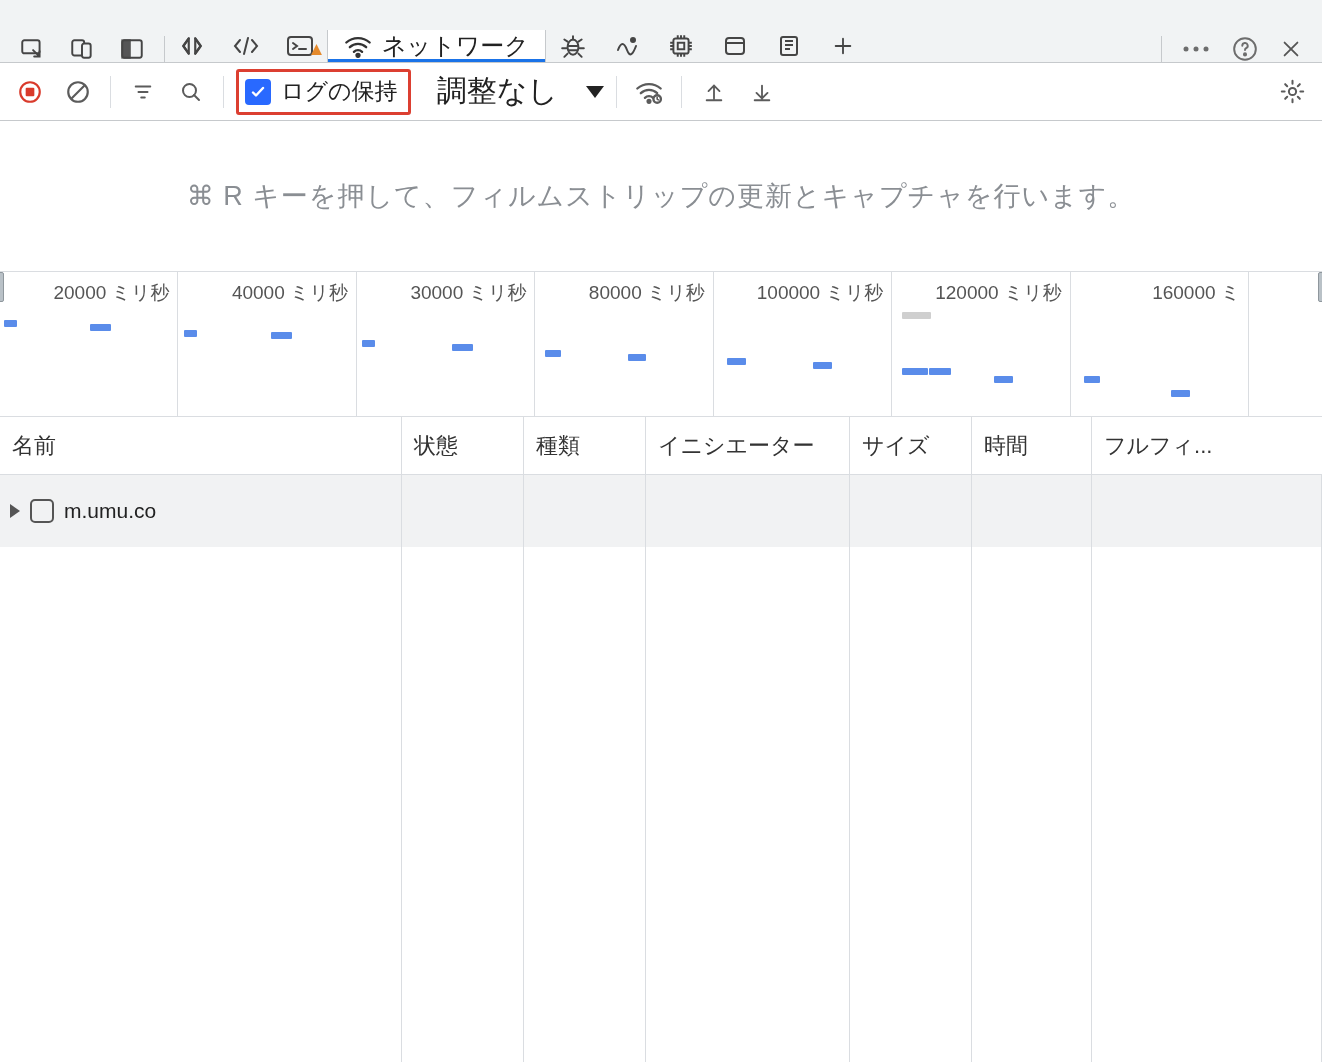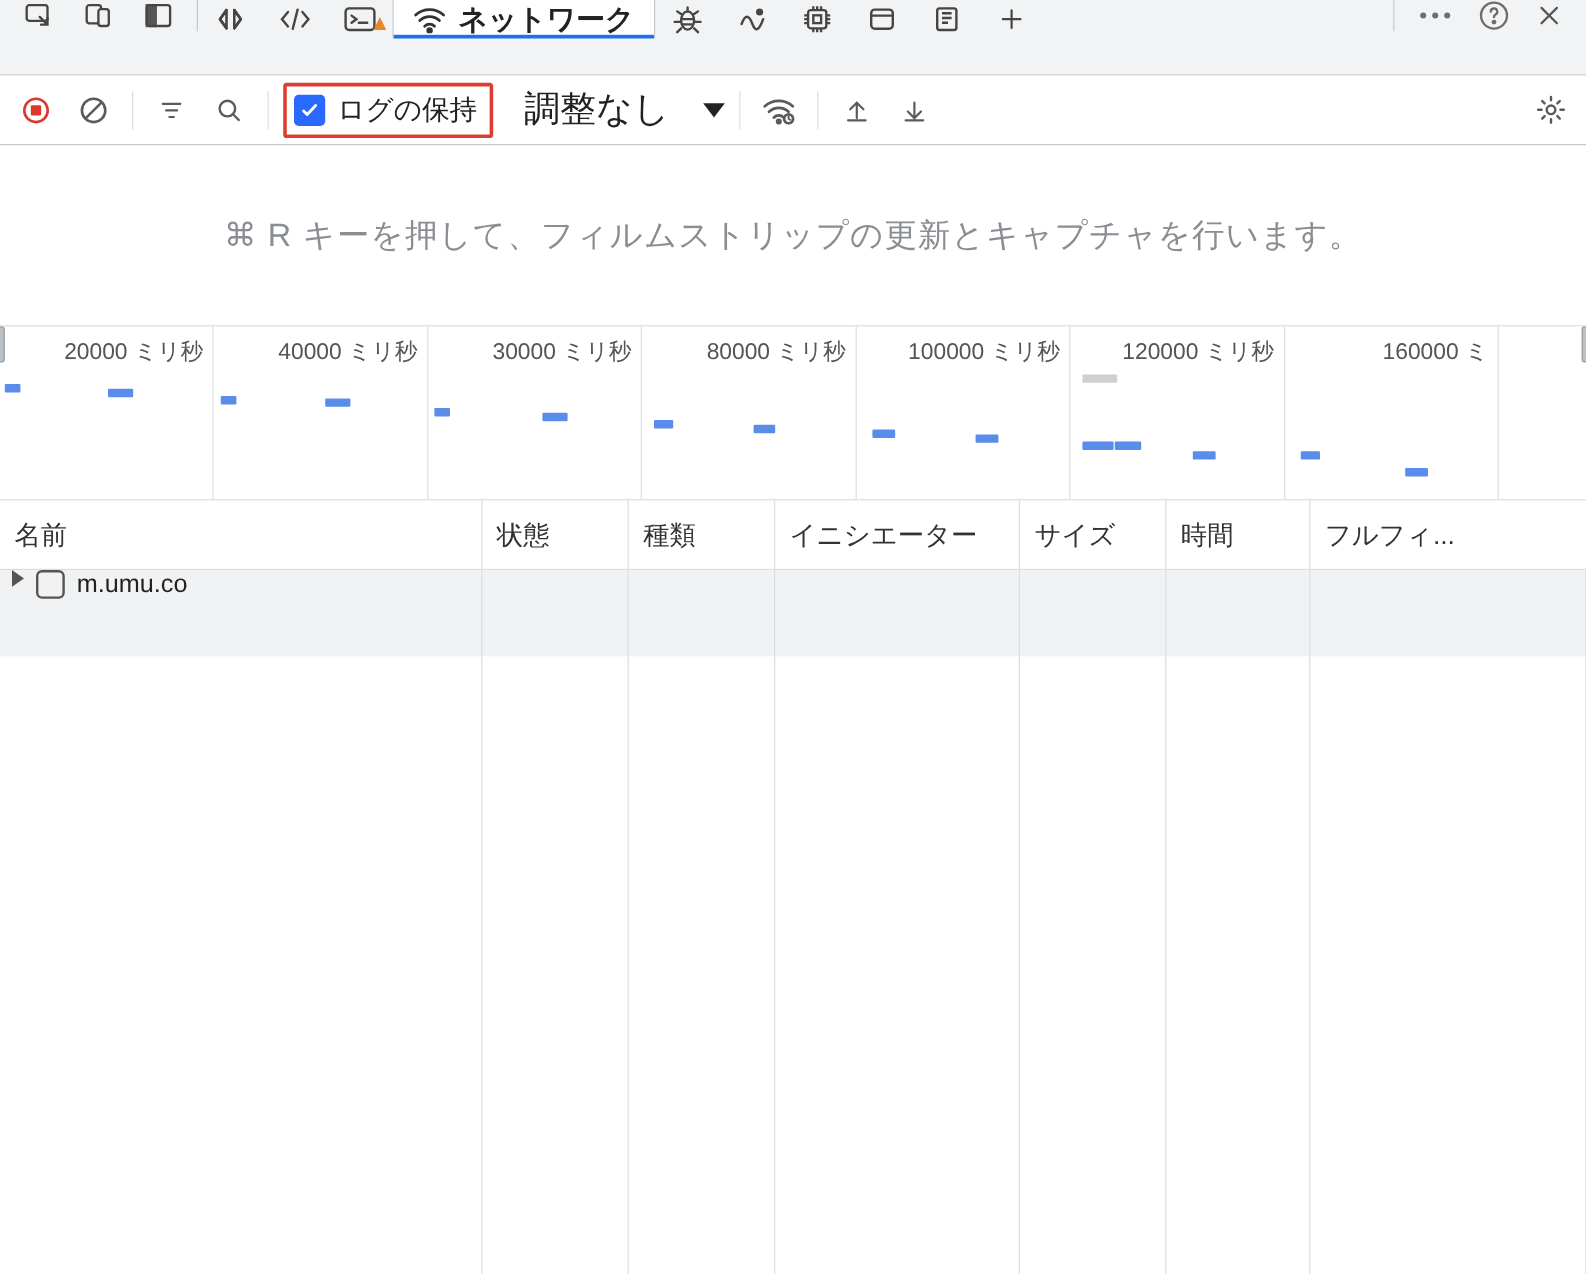--- a/index.html
+++ b/index.html
@@ -12,21 +12,21 @@
     --accent2:#2a6fdb;
     --highlight:#dc3f31;
     --toolbar-h:63px;
     --row-h:72px;
   }
   html,body{margin:0;padding:0;font-family:"Helvetica Neue",Arial,"Hiragino Kaku Gothic ProN","Yu Gothic",sans-serif;color:var(--text);background:#fff;font-size:19px;}
   *{box-sizing:border-box;}
   .icon{display:inline-flex;align-items:center;justify-content:center;}
 
   
-  .tabstrip{height:var(--toolbar-h);background:var(--bg);border-bottom:1px solid var(--line);display:flex;align-items:flex-start;font-weight:bold;}
+  .tabstrip{height:var(--toolbar-h);background:var(--bg);border-bottom:1px solid var(--line);display:flex;align-items:flex-end;}
   .tabstrip .left{display:flex;align-items:center;gap:6px;padding:0 10px;border-right:1px solid var(--line);}
   .tabstrip .mid{display:flex;align-items:stretch;flex:1;overflow:hidden;}
   .tabstrip .right{display:flex;align-items:center;gap:22px;padding:0 20px;border-left:1px solid var(--line);}
   .tab-btn{width:54px;display:flex;align-items:center;justify-content:center;color:#454545;cursor:pointer;}
   .tab-btn.small{width:44px;}
   .tab-net{display:flex;align-items:center;gap:10px;background:#fff;border-left:1px solid var(--line);border-right:1px solid var(--line);padding:0 16px;position:relative;color:#222;white-space:nowrap;}
   .tab-net .underline{position:absolute;left:0;right:0;bottom:-1px;height:4px;background:var(--accent);}
   .tab-net .txt{font-size:24px;}
 
   
@@ -60,21 +60,21 @@
   .th:last-child{border-right:none;}
   .th.name{flex-basis:402px;}
   .th.status{flex-basis:122px;}
   .th.type{flex-basis:122px;}
   .th.init{flex-basis:204px;}
   .th.size{flex-basis:122px;}
   .th.time{flex-basis:120px;}
   .th.ful{flex:1;min-width:0;text-overflow:ellipsis;overflow:hidden;white-space:nowrap;}
 
   .trow{display:flex;height:var(--row-h);background:#f1f2f3;}
-  .td{border-right:1px solid var(--line-light);display:flex;align-items:flex-start;padding:0 10px;font-size:21px;}
+  .td{border-right:1px solid var(--line-light);display:flex;align-items:center;padding:0 10px;font-size:21px;}
   .td.name{flex-basis:402px;gap:10px;}
   .td.status{flex-basis:122px;}
   .td.type{flex-basis:122px;}
   .td.init{flex-basis:204px;}
   .td.size{flex-basis:122px;}
   .td.time{flex-basis:120px;}
   .td.ful{flex:1;}
   .tri{width:0;height:0;border-top:7px solid transparent;border-bottom:7px solid transparent;border-left:10px solid #555;}
   .doc-ico{width:24px;height:24px;border:2px solid #555;border-radius:5px;position:relative;}
   .doc-ico::before{content:"";position:absolute;left:3px;right:3px;top:4px;height:2px;background:#555;box-shadow:0 5px 0 #555;opacity:.0;}

